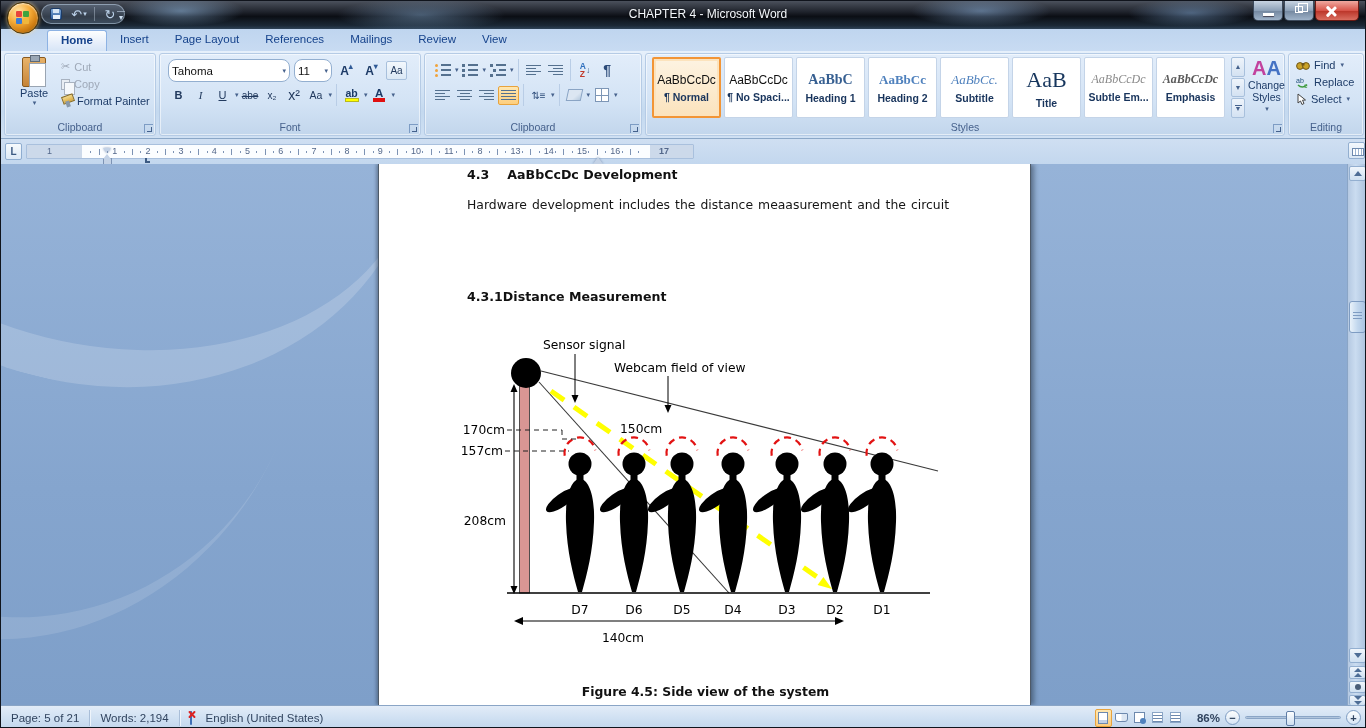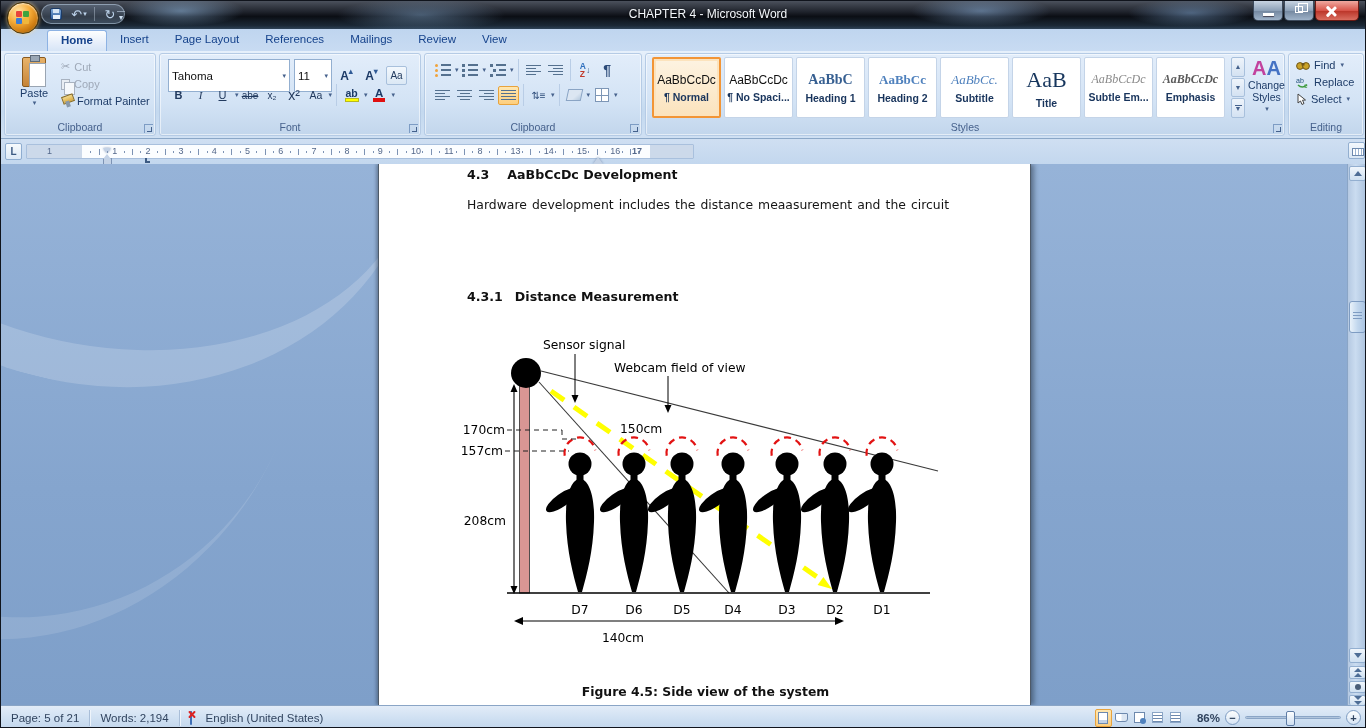--- a/index.html
+++ b/index.html
@@ -73,21 +73,21 @@
   .clipboard-ico::after { content:""; position:absolute; left:6px; top:5px; width:15px; height:22px; background:#fff; border:1px solid #9aa5b2; }
   .clip-rows { position:absolute; left:56px; top:6px; display:flex; flex-direction:column; gap:5px; }
   .clip-row { display:flex; align-items:center; gap:4px; font-size:11px; }
   .disabled { color:#9fa9b8; }
   .copy-ico { width:9px; height:11px; border:1px solid #a8b2c0; background:#e8edf3; position:relative; }
   .copy-ico::before { content:""; position:absolute; left:2px; top:2px; width:9px; height:11px; border:1px solid #a8b2c0; background:#f5f8fb; }
   .fp-ico { width:12px; height:12px; position:relative; }
   .fp-ico::before { content:""; position:absolute; left:1px; top:0; width:10px; height:6px; background:linear-gradient(#f3d98a,#d9a93f); border:1px solid #8a6b1c; transform:rotate(-20deg); }
   .fp-ico::after { content:""; position:absolute; left:5px; top:6px; width:4px; height:6px; background:#8898aa; transform:rotate(-20deg); }
   
-  .combo { height:33px; background:#fff; border:1px solid #93afd0; border-radius:0; font-size:11.5px;
+  .combo { height:23px; background:#fff; border:1px solid #93afd0; border-radius:8px; font-size:11.5px;
     color:#111; display:flex; align-items:center; padding:0 3px; justify-content:space-between; }
   .font-row1 { position:absolute; left:8px; top:5px; display:flex; gap:4px; align-items:center; }
   .font-row2 { position:absolute; left:8px; top:30px; display:flex; gap:1px; align-items:center; }
   .grow-shrink { font-size:12px; font-weight:bold; color:#1c3a66; }
   .tri-up::after { content:"▴"; font-size:8px; color:#2f5a96; position:relative; top:-4px; }
   .tri-dn::after { content:"▾"; font-size:8px; color:#2f5a96; position:relative; top:-4px; }
   .underline-btn { text-decoration:underline; }
   .hl-ico { display:flex; flex-direction:column; align-items:center; line-height:10px; font-size:10.5px; font-weight:bold; color:#1c3a66; }
   .hl-bar { width:14px; height:4px; background:#ffff00; border:1px solid #b9b91e; }
   .fc-bar { width:12px; height:4px; background:#e01010; }
@@ -566,39 +566,39 @@
         <div class="tick" style="left: 511.5px; top: 6px; width: 1px; height: 2px;"></div>
         <div class="tick" style="left: 494.9px; top: 6px; width: 1px; height: 2px;"></div>
         <div class="ruler-num" style="left: 550px;">15</div>
         <div class="tick" style="left: 536.4px; top: 4px; width: 1px; height: 6px;"></div>
         <div class="tick" style="left: 544.7px; top: 6px; width: 1px; height: 2px;"></div>
         <div class="tick" style="left: 528.1px; top: 6px; width: 1px; height: 2px;"></div>
         <div class="ruler-num" style="left: 583.2px;">16</div>
         <div class="tick" style="left: 569.6px; top: 4px; width: 1px; height: 6px;"></div>
         <div class="tick" style="left: 577.9px; top: 6px; width: 1px; height: 2px;"></div>
         <div class="tick" style="left: 561.3px; top: 6px; width: 1px; height: 2px;"></div>
-        <div class="ruler-num" style="left: 605px; font-weight: bold;">17</div>
+        <div class="ruler-num" style="left: 632px; font-weight: bold;">17</div>
         <div class="tick" style="left: 602.8px; top: 4px; width: 1px; height: 6px;"></div>
         <div class="tick" style="left: 611.1px; top: 6px; width: 1px; height: 2px;"></div>
         <div class="tick" style="left: 594.5px; top: 6px; width: 1px; height: 2px;"></div>
       </div>
     <div class="ruler-toggle"></div>
   </div>
 
   <div class="docarea">
     <div class="swoosh1"></div>
     <div class="swoosh2"></div>
 
     <div class="page">
       <div class="doc-h" style="left:88px; top:3px; gap:18px;">
         <span>4.3</span>
         <span>AaBbCcDc Development</span>
       </div>
       <div class="doc-body just" style="top:33px;">Hardware development includes the distance meaasurement and the circuit</div>
-      <div class="doc-h" style="left:88px; top:125px; gap:12px;">
+      <div class="doc-h" style="left:88px; top:125px; ">
         <span>4.3.1</span>
         <span>Distance Measurement</span>
       </div>
 
       <svg id="fig-svg" class="fig-svg" width="485" height="320" viewBox="460 330 485 320">
 
         <line class="thin" x1="539" y1="369" x2="936" y2="469"></line>
         <line class="thin" x1="537" y1="380" x2="727" y2="591"></line>
 
         <line x1="549" y1="389" x2="818" y2="577" stroke="#ffff00" stroke-width="5" stroke-dasharray="16 12"></line>

